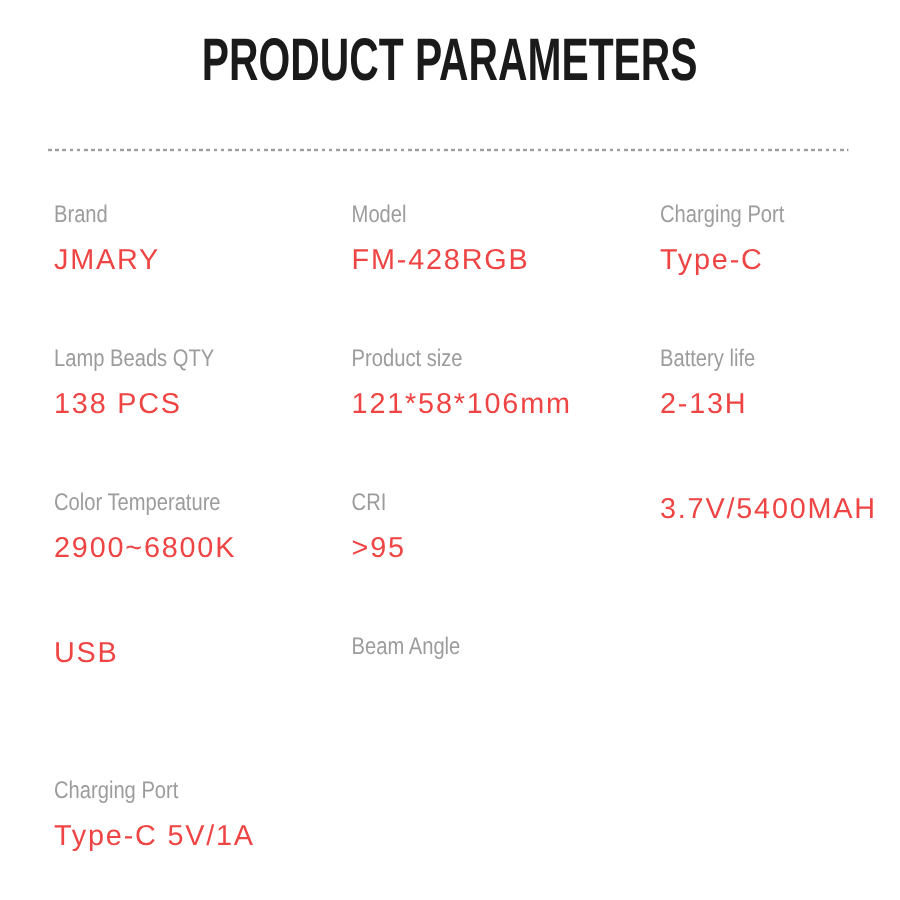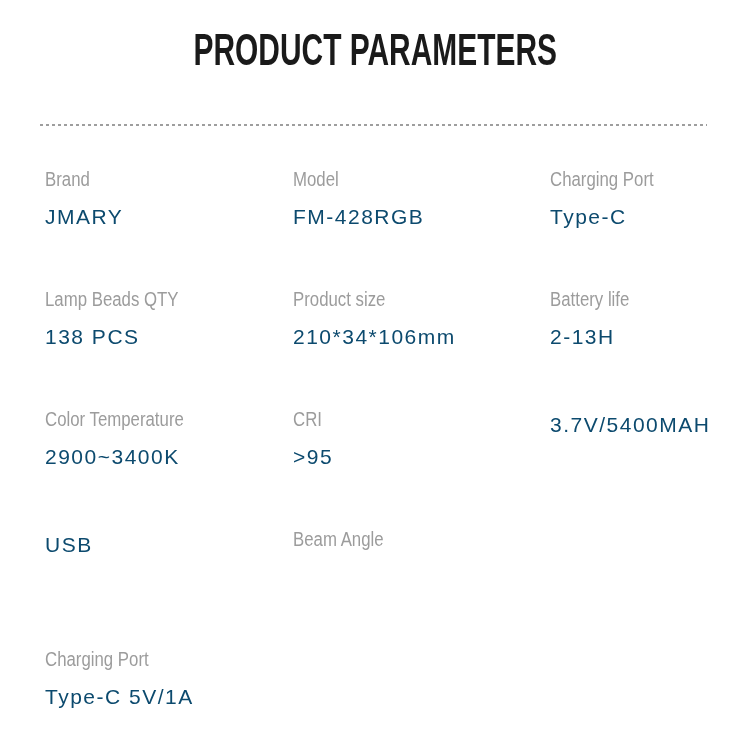--- a/index.html
+++ b/index.html
@@ -14,21 +14,21 @@
     overflow: hidden;
     margin: 0 auto;
   }
 
   .title {
     position: absolute;
     top: 16px;
     left: 0;
     width: 750px;
     text-align: center;
-    font-size: 44px;
+    font-size: 50px;
     line-height: 68px;
     font-weight: bold;
     color: #1a1a1a;
     white-space: nowrap;
   }
   .title .cond-title {
     display: inline-block;
     transform: scaleX(0.68);
     transform-origin: 50% 50%;
     letter-spacing: 0px;
@@ -64,23 +64,23 @@
     white-space: nowrap;
   }
   .label .cond {
     display: inline-block;
     transform: scaleX(0.84);
     transform-origin: 0 50%;
   }
 
   .value {
     margin-top: 7px;
-    font-size: 21px;
+    font-size: 24px;
     line-height: 30px;
-    color: #0c4a6e;
+    color: #ef4444;
     letter-spacing: 1.5px;
     white-space: nowrap;
   }
 </style>
 </head>
 <body>
 
 <div class="stage">
 
   <h1 class="title">
@@ -103,30 +103,30 @@
       <div class="label"><span class="cond">Charging Port</span></div>
       <div class="value">Type-C</div>
     </div>
 
     <div class="cell">
       <div class="label"><span class="cond">Lamp Beads QTY</span></div>
       <div class="value">138 PCS</div>
     </div>
     <div class="cell">
       <div class="label"><span class="cond">Product size</span></div>
-      <div class="value">210*34*106mm</div>
+      <div class="value">121*58*106mm</div>
     </div>
     <div class="cell">
       <div class="label"><span class="cond">Battery life</span></div>
       <div class="value">2-13H</div>
     </div>
 
     <div class="cell">
       <div class="label"><span class="cond">Color Temperature</span></div>
-      <div class="value">2900~3400K</div>
+      <div class="value">2900~6800K</div>
     </div>
     <div class="cell">
       <div class="label"><span class="cond">CRI</span></div>
       <div class="value">&gt;95</div>
     </div>
 
     <div class="cell">
       <div class="value">3.7V/5400MAH</div>
     </div>
     <div class="cell">

